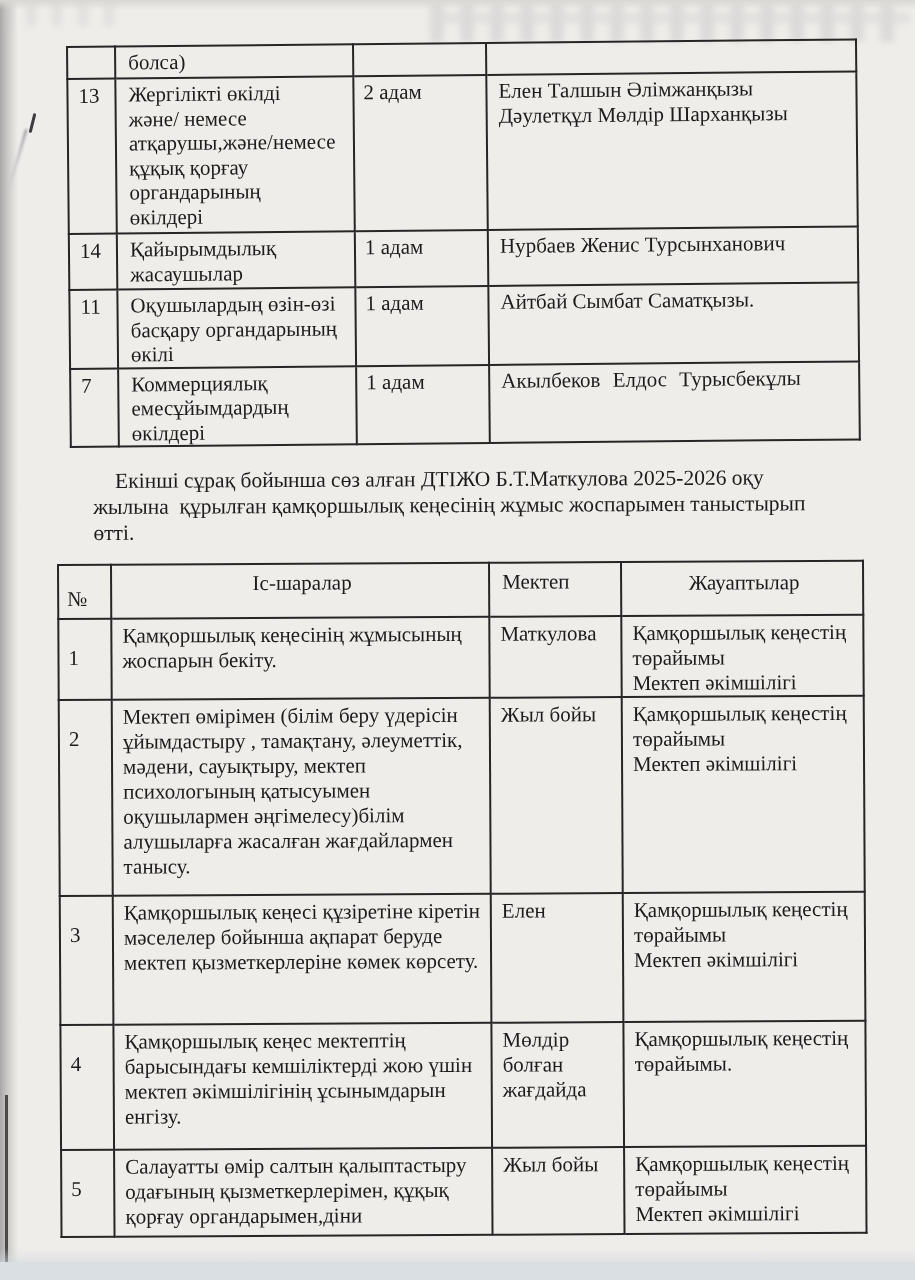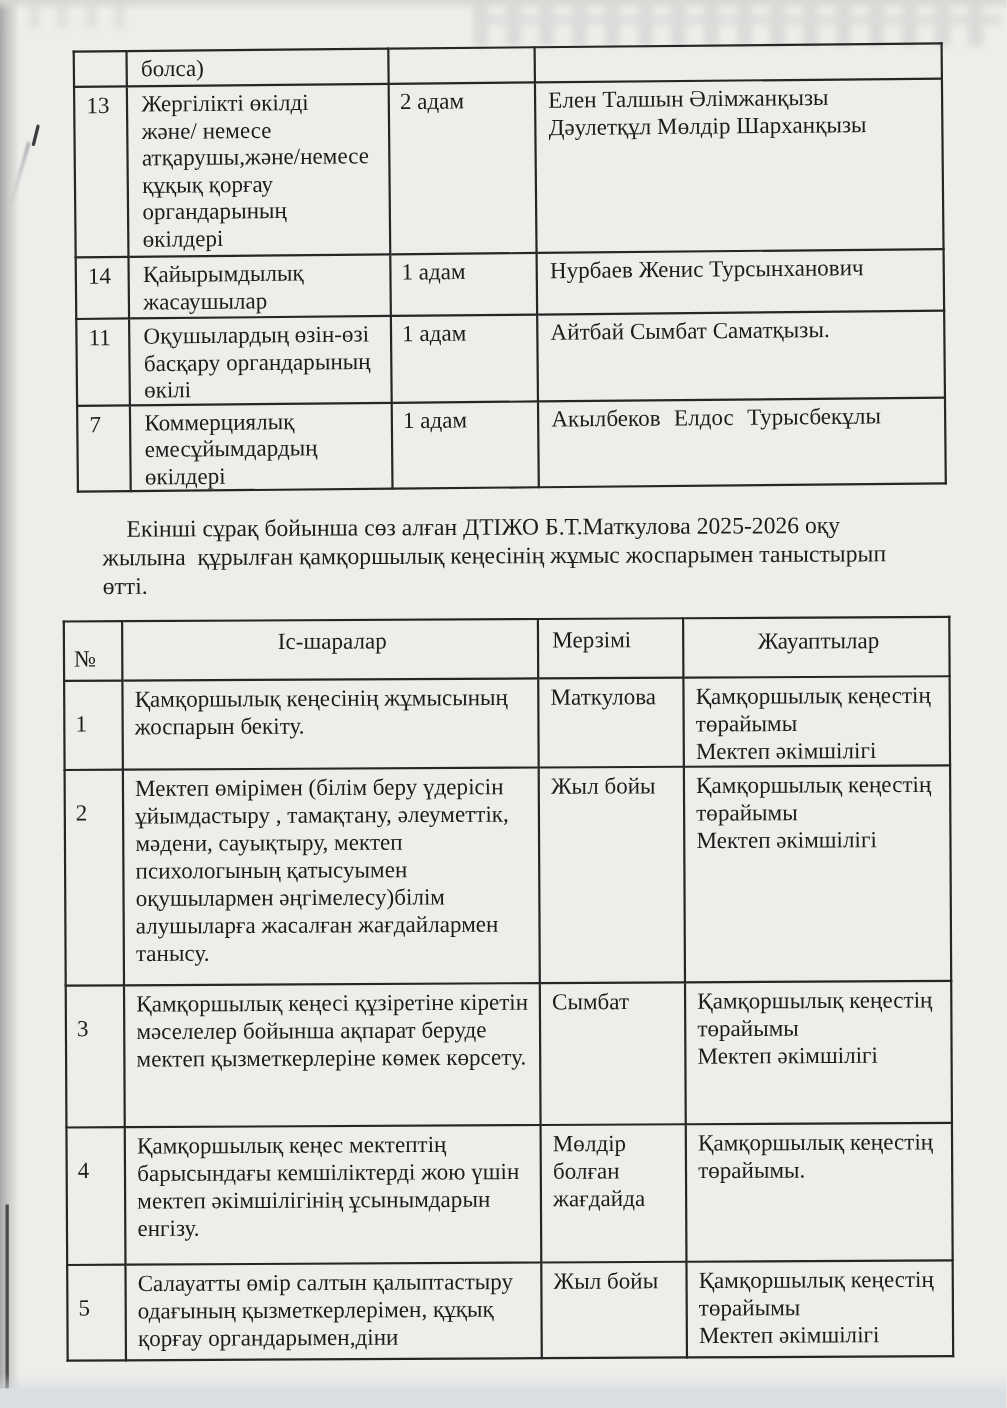--- a/index.html
+++ b/index.html
@@ -144,41 +144,41 @@
       <colgroup>
           <col style="width:53px">
           <col style="width:378px">
           <col style="width:132px">
           <col style="width:242px">
         </colgroup>
       <tbody>
         <tr class="hdr">
           <td class="h-num">№</td>
           <td class="h-act">Іс-шаралар</td>
-          <td class="h-term">Мерзімі</td>
+          <td class="h-term">Мектеп</td>
           <td class="h-resp">Жауаптылар</td>
         </tr>
         <tr class="r0">
           <td class="num">1</td>
           <td class="act">Қамқоршылық кеңесінің жұмысының жоспарын бекіту.</td>
           <td class="term">Маткулова</td>
           <td class="resp cell-text">Қамқоршылық кеңестің төрайымы
 Мектеп әкімшілігі</td>
         </tr>
         <tr class="r1">
           <td class="num">2</td>
           <td class="act">Мектеп өмірімен (білім беру үдерісін ұйымдастыру , тамақтану, әлеуметтік, мәдени, сауықтыру, мектеп психологының қатысуымен оқушылармен әңгімелесу)білім алушыларға жасалған жағдайлармен танысу.</td>
           <td class="term">Жыл бойы</td>
           <td class="resp cell-text">Қамқоршылық кеңестің төрайымы
 Мектеп әкімшілігі</td>
         </tr>
         <tr class="r2">
           <td class="num">3</td>
           <td class="act">Қамқоршылық кеңесі құзіретіне кіретін мәселелер бойынша ақпарат беруде мектеп қызметкерлеріне көмек көрсету.</td>
-          <td class="term">Сымбат</td>
+          <td class="term">Елен</td>
           <td class="resp cell-text">Қамқоршылық кеңестің төрайымы
 Мектеп әкімшілігі</td>
         </tr>
         <tr class="r3">
           <td class="num">4</td>
           <td class="act">Қамқоршылық кеңес мектептің барысындағы кемшіліктерді жою үшін мектеп әкімшілігінің ұсынымдарын енгізу.</td>
           <td class="term">Мөлдір болған жағдайда</td>
           <td class="resp cell-text">Қамқоршылық кеңестің төрайымы.</td>
         </tr>
         <tr class="r4">

